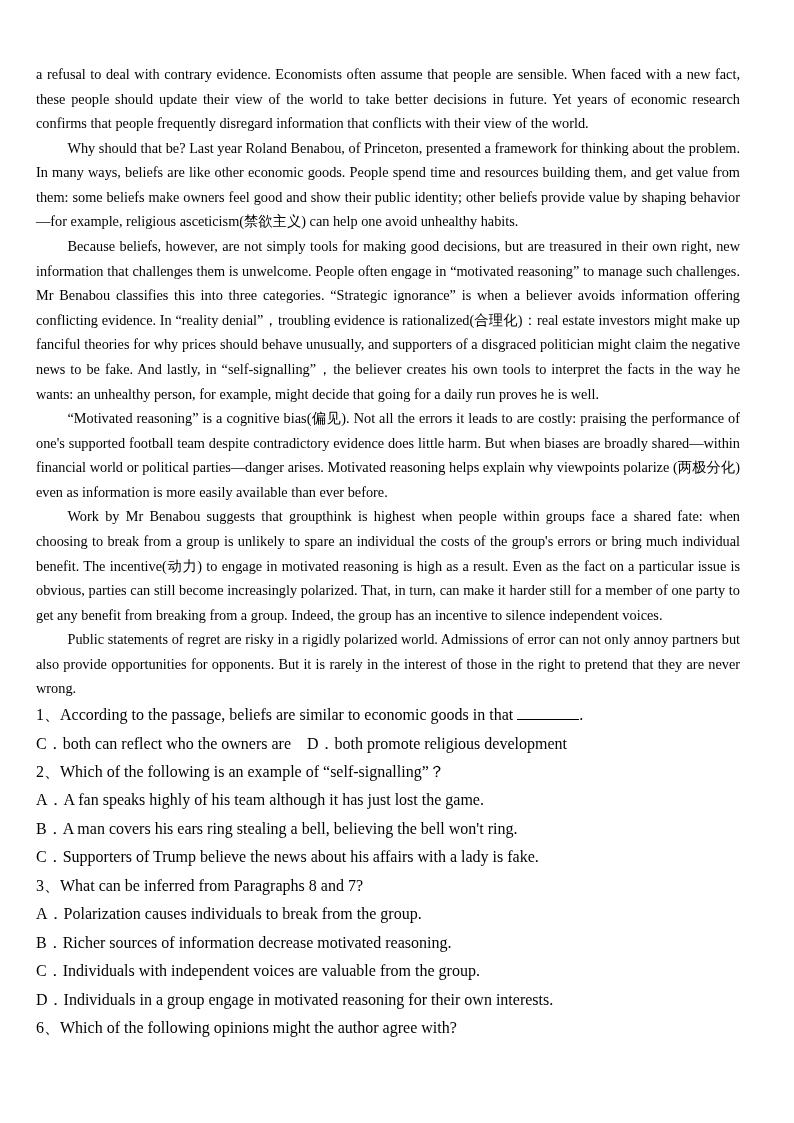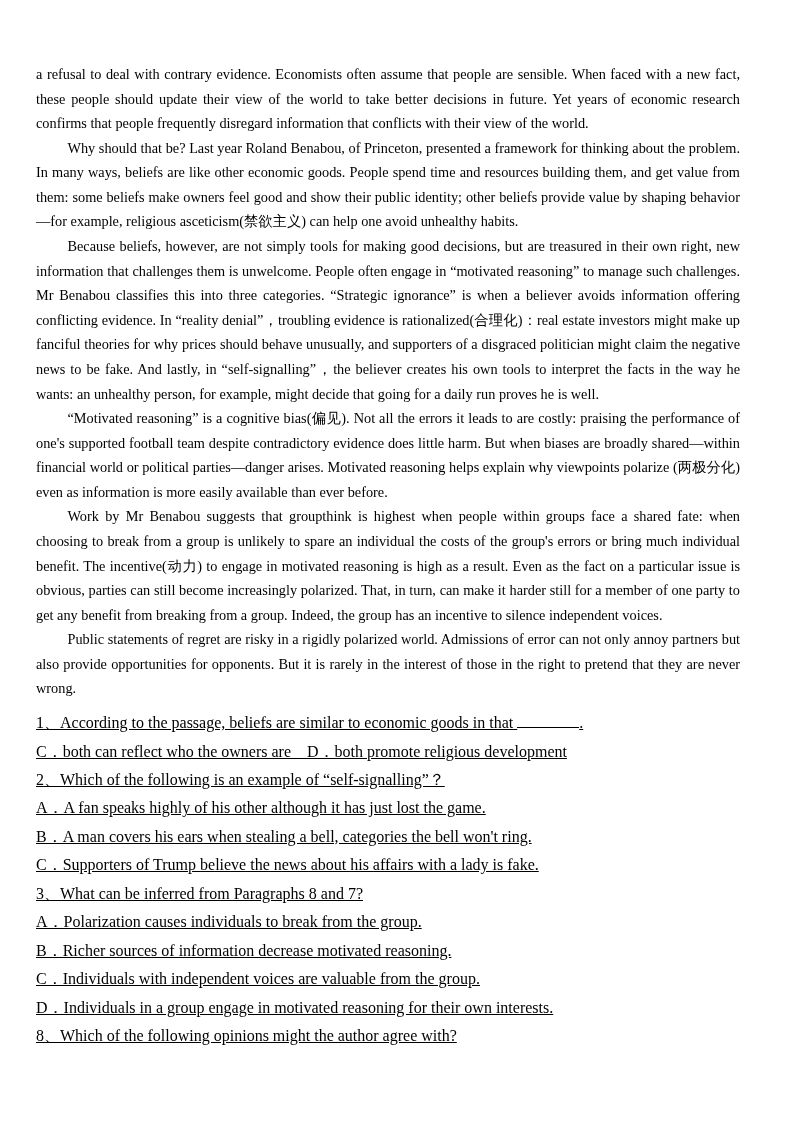--- a/index.html
+++ b/index.html
@@ -32,22 +32,21 @@
   }
   p.para {
     margin: 0 0 0 0;
     text-indent: 2.2em;
     text-align: justify;
   }
   p.para.noindent {
     text-indent: 0;
   }
   .questions {
-    margin-top: 8px;
-    text-decoration: underline;
+    margin-top: 0;
   }
   p.qline {
     margin: 0;
     text-indent: 0;
     line-height: 1.78;
     white-space: pre-wrap;
   }
   .blank {
     display: inline-block;
     border-bottom: 1px solid #000;
@@ -70,31 +69,31 @@
 
   <div class="questions">
 
     <div>
       <p class="qline"><span>1、According to the passage, beliefs are similar to economic goods in that </span><span class="blank"></span><span>.</span></p>
       <p class="qline">C．both can reflect who the owners are    D．both promote religious development</p>
     </div>
 
     <div>
       <p class="qline">2、Which of the following is an example of “self-signalling”？</p>
-      <p class="qline">A．A fan speaks highly of his other although it has just lost the game.</p>
-      <p class="qline">B．A man covers his ears when stealing a bell, categories the bell won't ring.</p>
+      <p class="qline">A．A fan speaks highly of his team although it has just lost the game.</p>
+      <p class="qline">B．A man covers his ears ring stealing a bell, believing the bell won't ring.</p>
       <p class="qline">C．Supporters of Trump believe the news about his affairs with a lady is fake.</p>
     </div>
 
     <div>
       <p class="qline">3、What can be inferred from Paragraphs 8 and 7?</p>
       <p class="qline">A．Polarization causes individuals to break from the group.</p>
       <p class="qline">B．Richer sources of information decrease motivated reasoning.</p>
       <p class="qline">C．Individuals with independent voices are valuable from the group.</p>
       <p class="qline">D．Individuals in a group engage in motivated reasoning for their own interests.</p>
     </div>
 
     <div>
-      <p class="qline">8、Which of the following opinions might the author agree with?</p>
+      <p class="qline">6、Which of the following opinions might the author agree with?</p>
     </div>
 
   </div>
 </div>
 
 </body></html>

